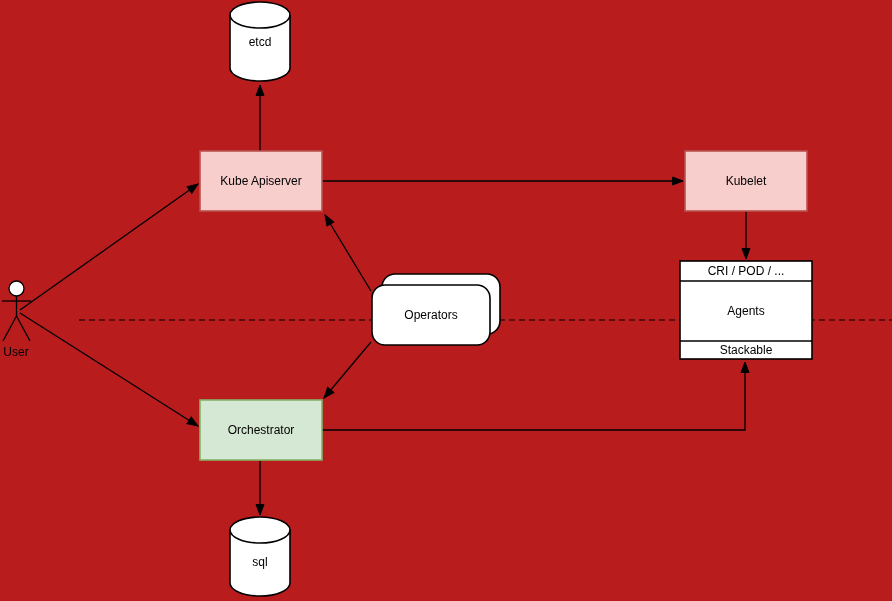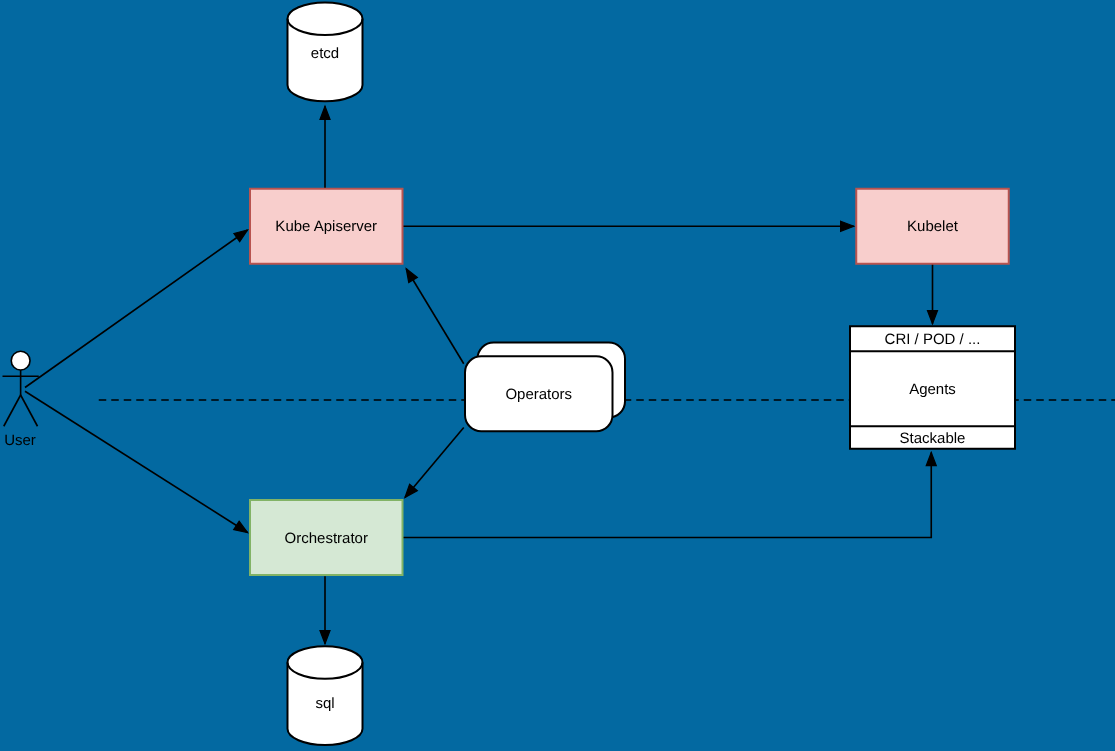--- a/index.html
+++ b/index.html
@@ -1,20 +1,20 @@
 <!DOCTYPE html>
 <html><head>
 <meta charset="utf-8">
 <style>
   html, body { margin: 0; padding: 0; background: #ffffff; }
   .canvas {
     position: relative;
     width: 892px;
     height: 601px;
-    background: #0369a1;
+    background: #b91c1c;
     font-family: "Liberation Sans", sans-serif;
   }
   svg text {
     font-family: "Liberation Sans", sans-serif;
     font-size: 12px;
     fill: #000000;
     text-anchor: middle;
   }
   .stroke-pink  { stroke: #b85450; stroke-width: 1.6; }
   .stroke-green { stroke: #82b366; stroke-width: 1.6; }

